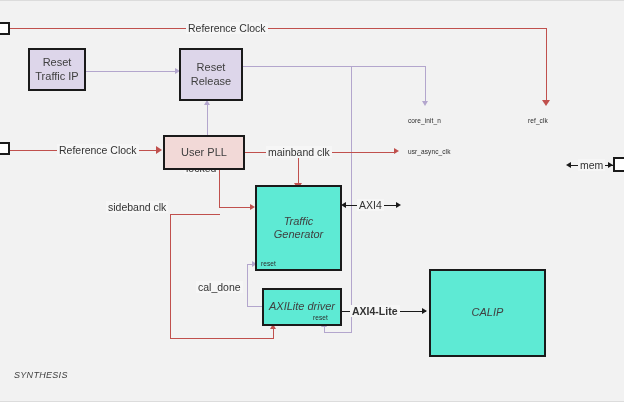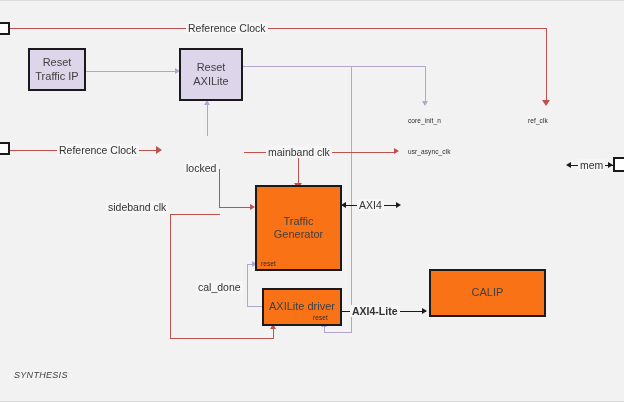--- a/index.html
+++ b/index.html
@@ -34,21 +34,21 @@
     align-items: center;
     justify-content: center;
     text-align: center;
     color: #404040;
     line-height: 1.22;
     font-size: 11px;
     background: #ffffff;
   }
   .blk.purple { background: #ddd6ea; }
   .blk.pink   { background: #f2d9d7; }
-  .blk.white  { background: #f97316; }
+  .blk.white  { background: #5eead4; font-style: italic; }
 
   .port-label {
     position: absolute;
     font-size: 6.5px;
     color: #2b2b2b;
     white-space: nowrap;
     letter-spacing: .1px;
   }
 
   
@@ -184,41 +184,44 @@
   <div class="blk purple" style="left:28px; top:48px; width:58px; height:43px;">
     <div>
       <div>Reset</div>
       <div>Traffic IP</div>
     </div>
   </div>
 
   <div class="blk purple" style="left:179px; top:48px; width:64px; height:53px;">
     <div>
       <div>Reset</div>
-      <div>AXILite</div>
+      <div>Release</div>
     </div>
   </div>
 
+  <div class="blk pink" style="left:163px; top:135px; width:82px; height:35px;">
+    <div>User PLL</div>
+  </div>
 
   <div class="blk white" style="left:255px; top:185px; width:87px; height:86px;">
     <div>
       <div>Traffic</div>
       <div>Generator</div>
     </div>
   </div>
   <div class="port-label" style="left:261px; top:260px;">reset</div>
 
   <div class="blk white" style="left:262px; top:288px; width:80px; height:38px;">
     <div style="">AXILite driver</div>
   </div>
   <div class="port-label" style="left:313px; top:314px;">reset</div>
 
   <div class="port-label" style="left:408px; top:117px;">core_init_n</div>
   <div class="port-label" style="left:528px; top:117px;">ref_clk</div>
   <div class="port-label" style="left:408px; top:148px;">usr_async_clk</div>
 
-  <div class="blk white" style="left:429px; top:269px; width:117px; height:48px;">
+  <div class="blk white" style="left:429px; top:269px; width:117px; height:88px;">
     <div>CALIP</div>
   </div>
 
   <div class="footnote">SYNTHESIS</div>
 
 </div>
 
 </body></html>

